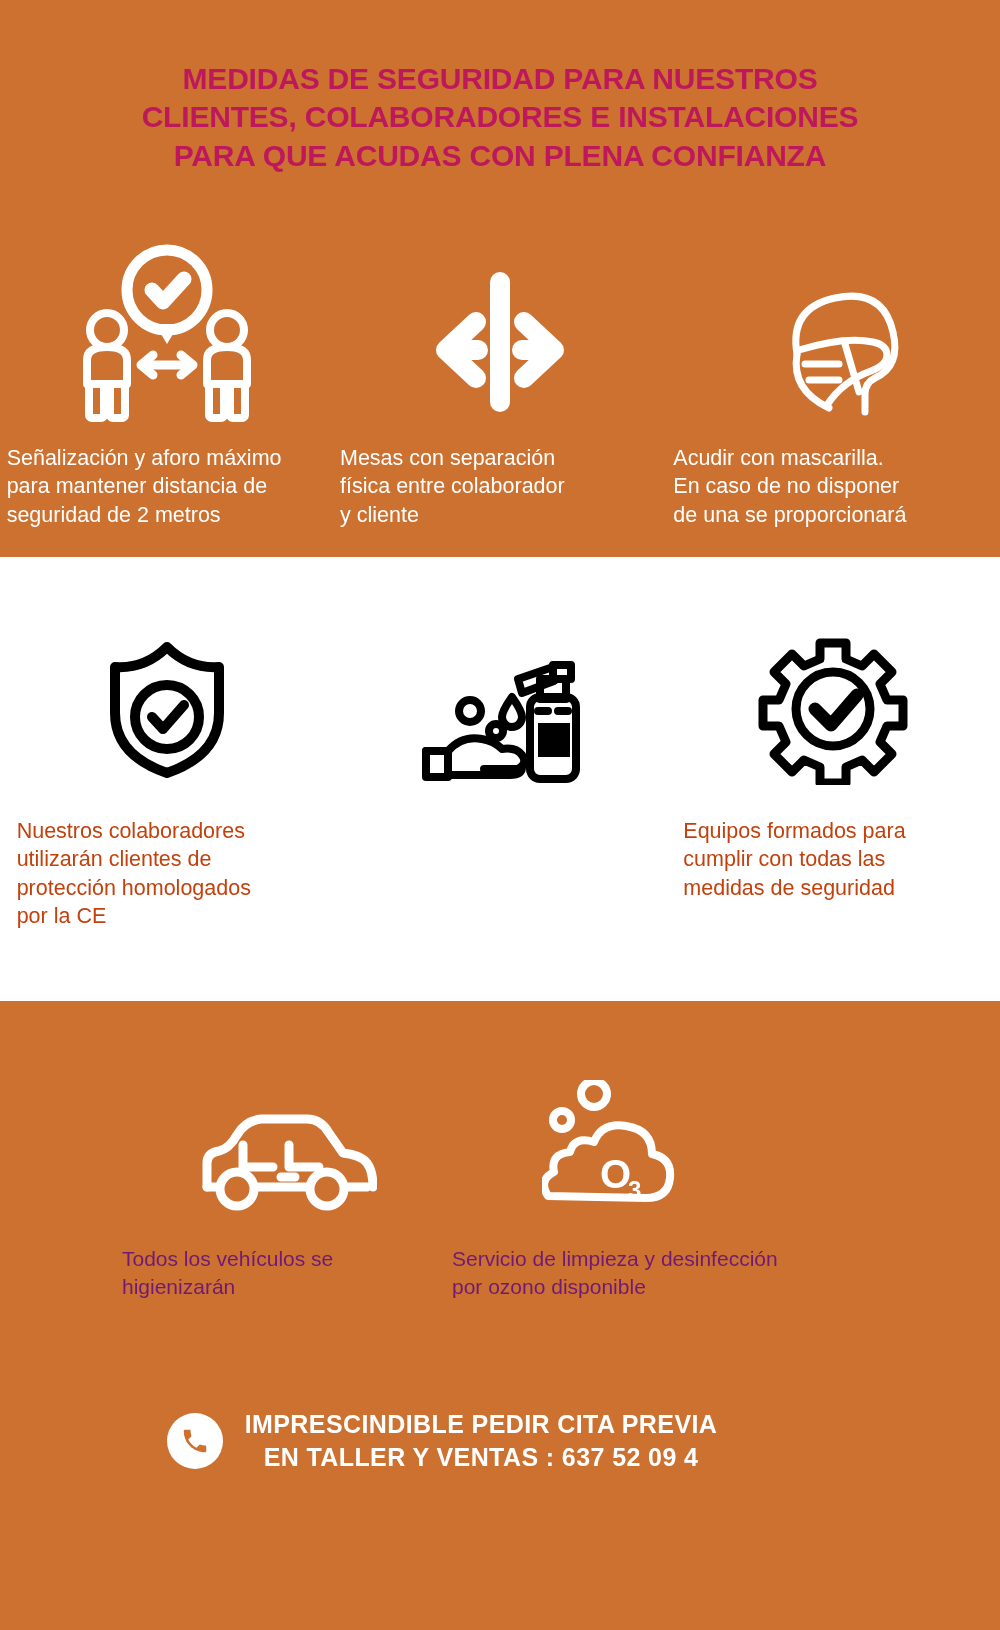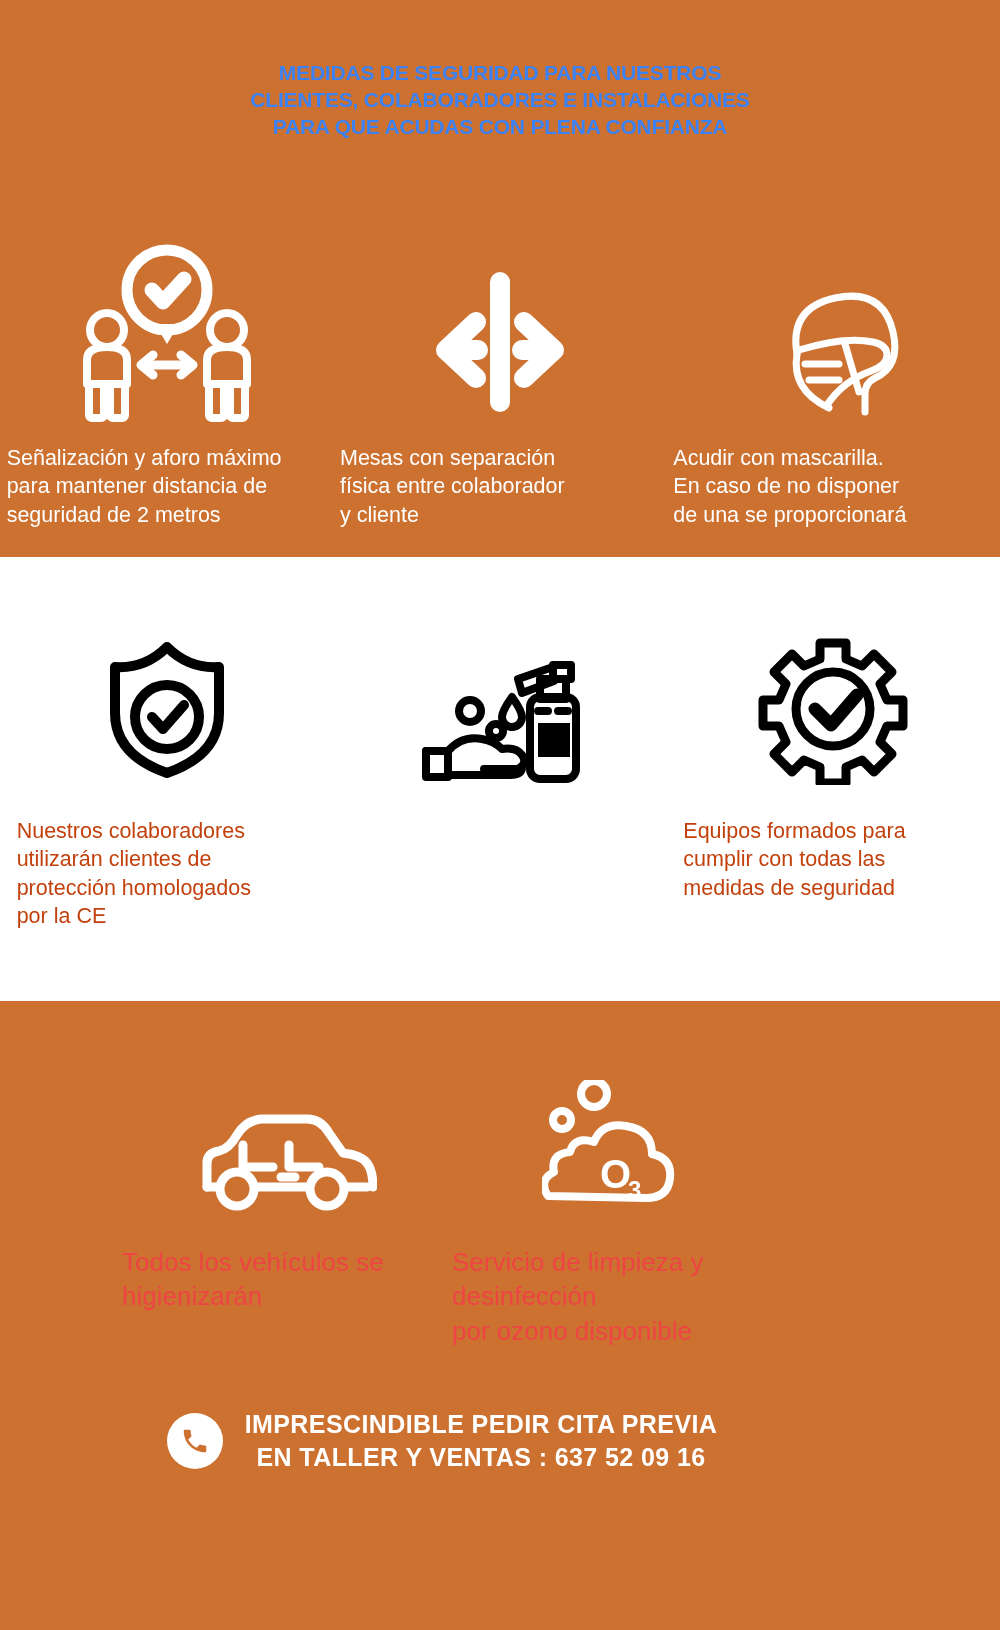--- a/index.html
+++ b/index.html
@@ -40,22 +40,22 @@
     background: #cc7130;
   }
 
   
   .title {
     position: absolute;
     left: 50px;
     top: 60px;
     width: 900px;
     text-align: center;
-    color: #3b82f6;
-    font-size: 21px;
+    color: #be185d;
+    font-size: 30px;
     font-weight: bold;
     line-height: 1.28;
     letter-spacing: -0.2px;
   }
   .title span { display: block; }
 
   
   .row {
     position: absolute;
     display: flex;
@@ -82,21 +82,21 @@
   .row-1 .icon-box { height: 200px; }
   .row-2 .icon-box { height: 160px; }
   .row-3 .icon-box { height: 140px; }
 
   .caption {
     line-height: 1.32;
     font-size: 21.5px;
   }
   .row-1 .caption { color: #ffffff; margin-top: 22px; width: 320px; }
   .row-2 .caption { color: #c2410c; margin-top: 32px; width: 300px; }
-  .row-3 .caption { color: #ef4444; margin-top: 30px; width: 330px; font-size: 26px; }
+  .row-3 .caption { color: #701a75; margin-top: 30px; width: 330px; font-size: 21px; }
   .caption span { display: block; }
 
   
   .footer {
     position: absolute;
     left: 0;
     top: 1408px;
     width: 884px;
     display: flex;
     align-items: center;
@@ -303,17 +303,17 @@
   </div>
 
   <div class="footer">
     <div class="phone-circle">
       <svg width="30" height="30" viewBox="0 0 24 24" fill="#cc7130">
         <path d="M6.6 10.8c1.4 2.8 3.8 5.1 6.6 6.6l2.2-2.2c.3-.3.7-.4 1-.2 1.1.4 2.4.6 3.6.6.6 0 1 .4 1 1V20c0 .6-.4 1-1 1C10.6 21 3 13.4 3 4c0-.6.4-1 1-1h3.5c.6 0 1 .4 1 1 0 1.3.2 2.5.6 3.6.1.4 0 .7-.2 1l-2.3 2.2z"></path>
       </svg>
     </div>
     <div class="footer-text">
       <span>IMPRESCINDIBLE PEDIR CITA PREVIA</span>
-      <span>EN TALLER Y VENTAS : 637 52 09 16</span>
+      <span>EN TALLER Y VENTAS : 637 52 09 4</span>
     </div>
   </div>
 
 </div>
 
 </body></html>

